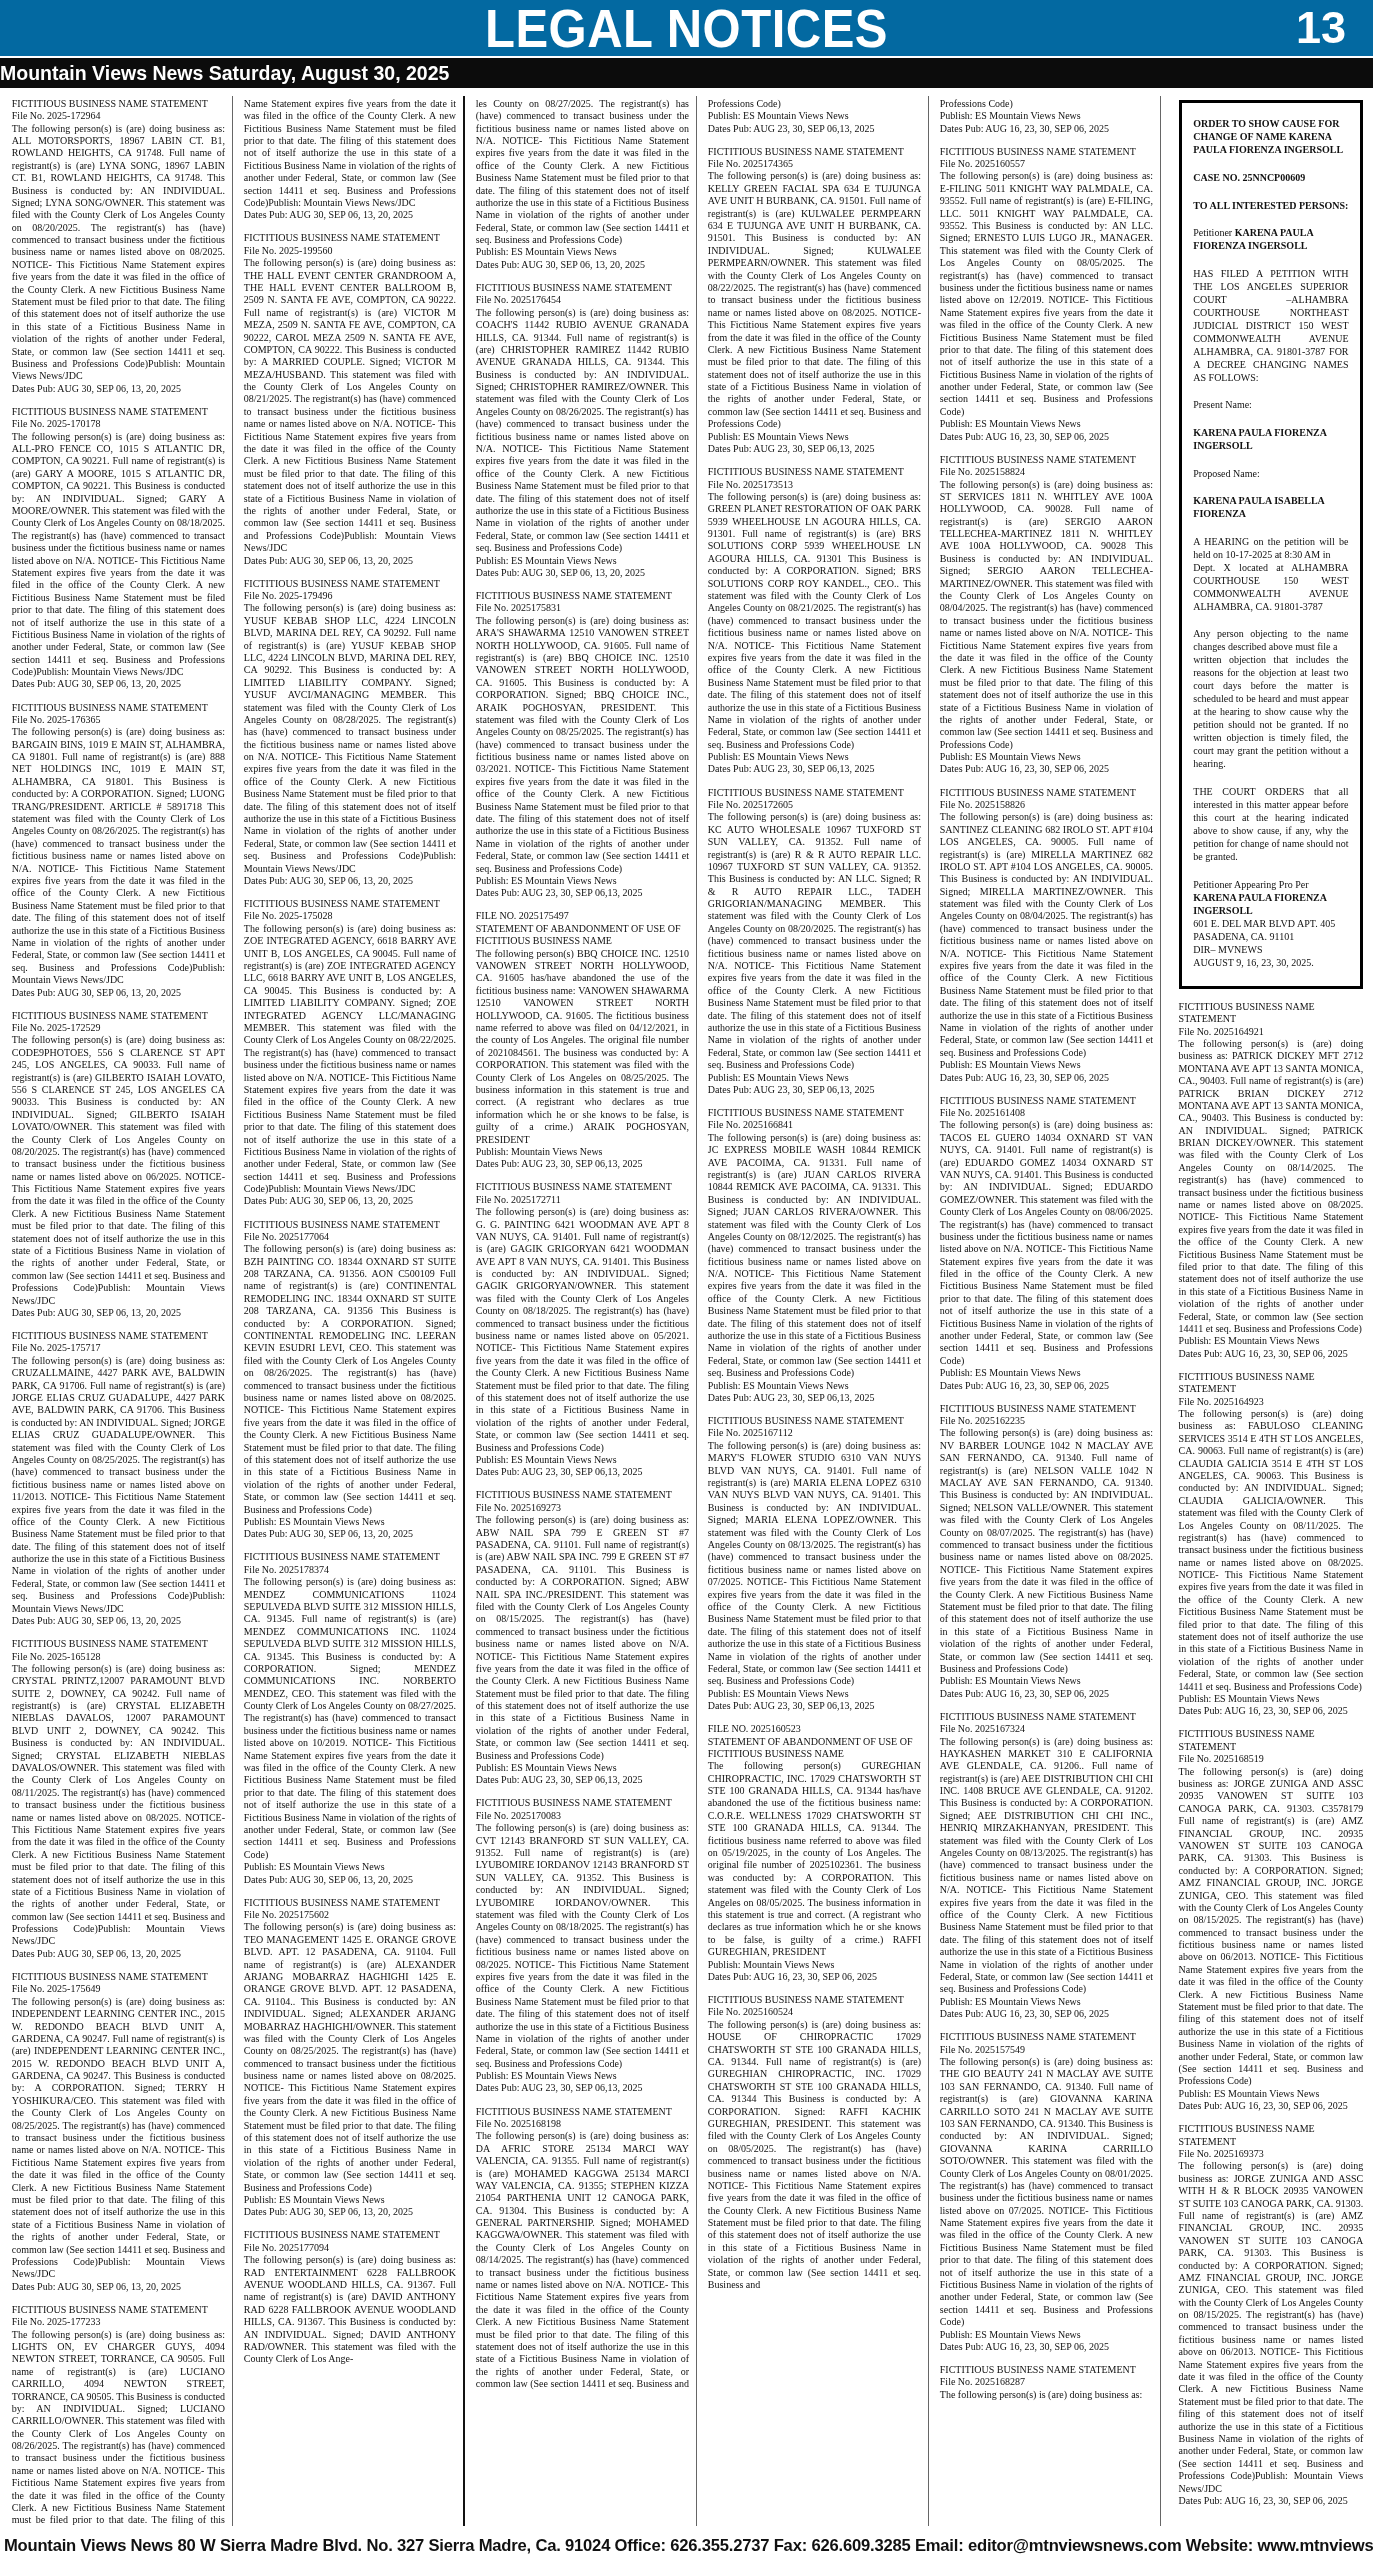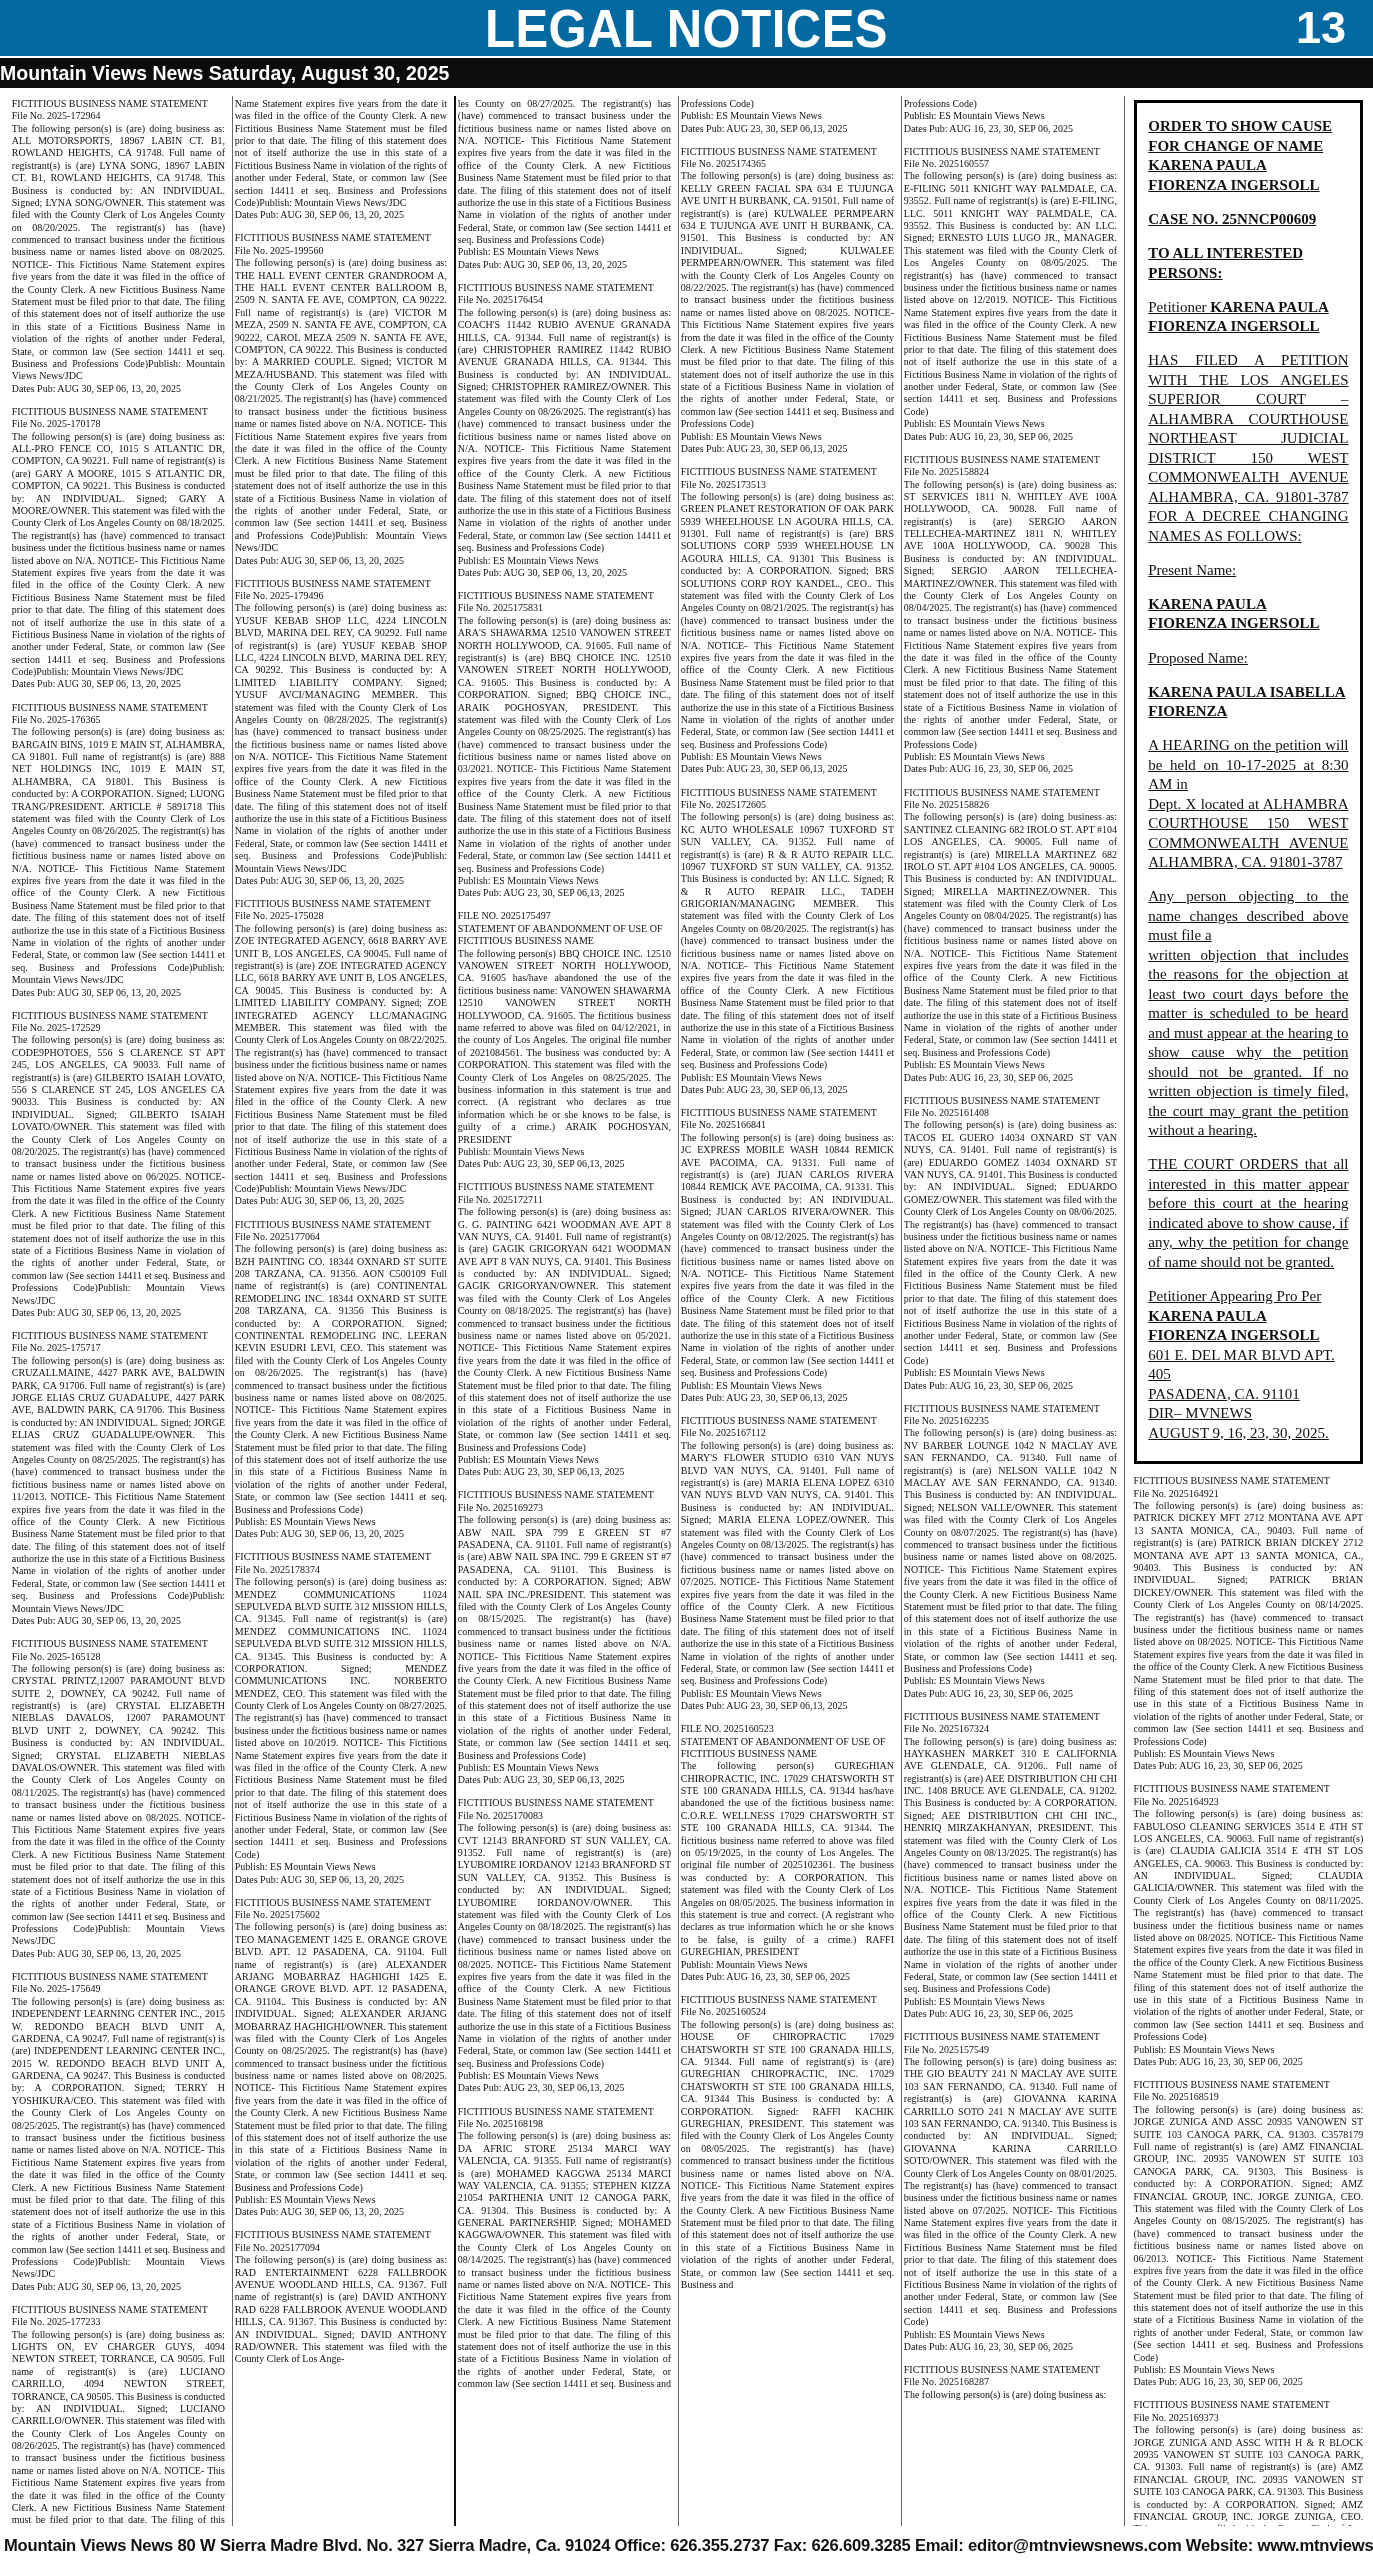--- a/index.html
+++ b/index.html
@@ -10,32 +10,32 @@
           justify-content:center;position:relative;}
   .topbar .title{font-family:"Liberation Sans",sans-serif;font-weight:bold;font-size:49px;
                  letter-spacing:0.5px;transform:scaleY(1.1);}
   .topbar .pagenum{position:absolute;right:27px;top:2px;font-family:"Liberation Sans",sans-serif;
                    font-weight:bold;font-size:45px;}
   
   .datebar{height:32px;background:#0c0c0c;color:#fff;display:flex;align-items:center;
            justify-content:flex-start;padding-right:13.7px;font-family:"Liberation Sans",sans-serif;
            font-weight:bold;font-size:19.5px;box-sizing:border-box;border-top:2px solid #fff;}
   
-  .cols{display:flex;padding:7.8px 5.9px 0 9.8px;height:2438px;box-sizing:border-box;overflow:hidden;}
+  .cols{display:flex;padding:7.8px 5.9px 0 9.8px;height:2438px;box-sizing:border-box;overflow:hidden;gap:9px;}
   .col{width:223px;flex:0 0 223px;padding:2px 6.8px 0 2px;border-right:1px solid #666;
        box-sizing:border-box;overflow:hidden;}
   .col.thick{border-right:2px solid #111;}
   .right-col{flex:1 1 auto;padding:2px 3.9px 0 8.8px;box-sizing:border-box;overflow:hidden;
              display:flex;flex-direction:column;}
   .notice{margin-bottom:10.7px;}
   .n-h{font-size:10px;line-height:1.24;white-space:pre-line;}
   .n-b{font-size:10px;line-height:1.24;text-align:justify;white-space:pre-line;}
   
   .order-box{border:3.9px solid #000;padding:14.6px 11.7px 17.6px 11.7px;margin:2px 0 11.7px 0;
-             font-size:15px;line-height:1.3;text-decoration:underline;}
+             font-size:10px;line-height:1.3;}
   .ob-p{margin:0 0 14.6px 0;text-align:left;white-space:pre-line;}
   .ob-j{text-align:justify;}
   .ob-b{font-weight:bold;}
   
   .footbar{height:40px;display:flex;align-items:center;padding:0 3.9px;
            font-family:"Liberation Sans",sans-serif;font-weight:bold;font-size:16.6px;
            white-space:nowrap;color:#111;letter-spacing:-0.2px;}
 </style>
 </head>
 <body>

